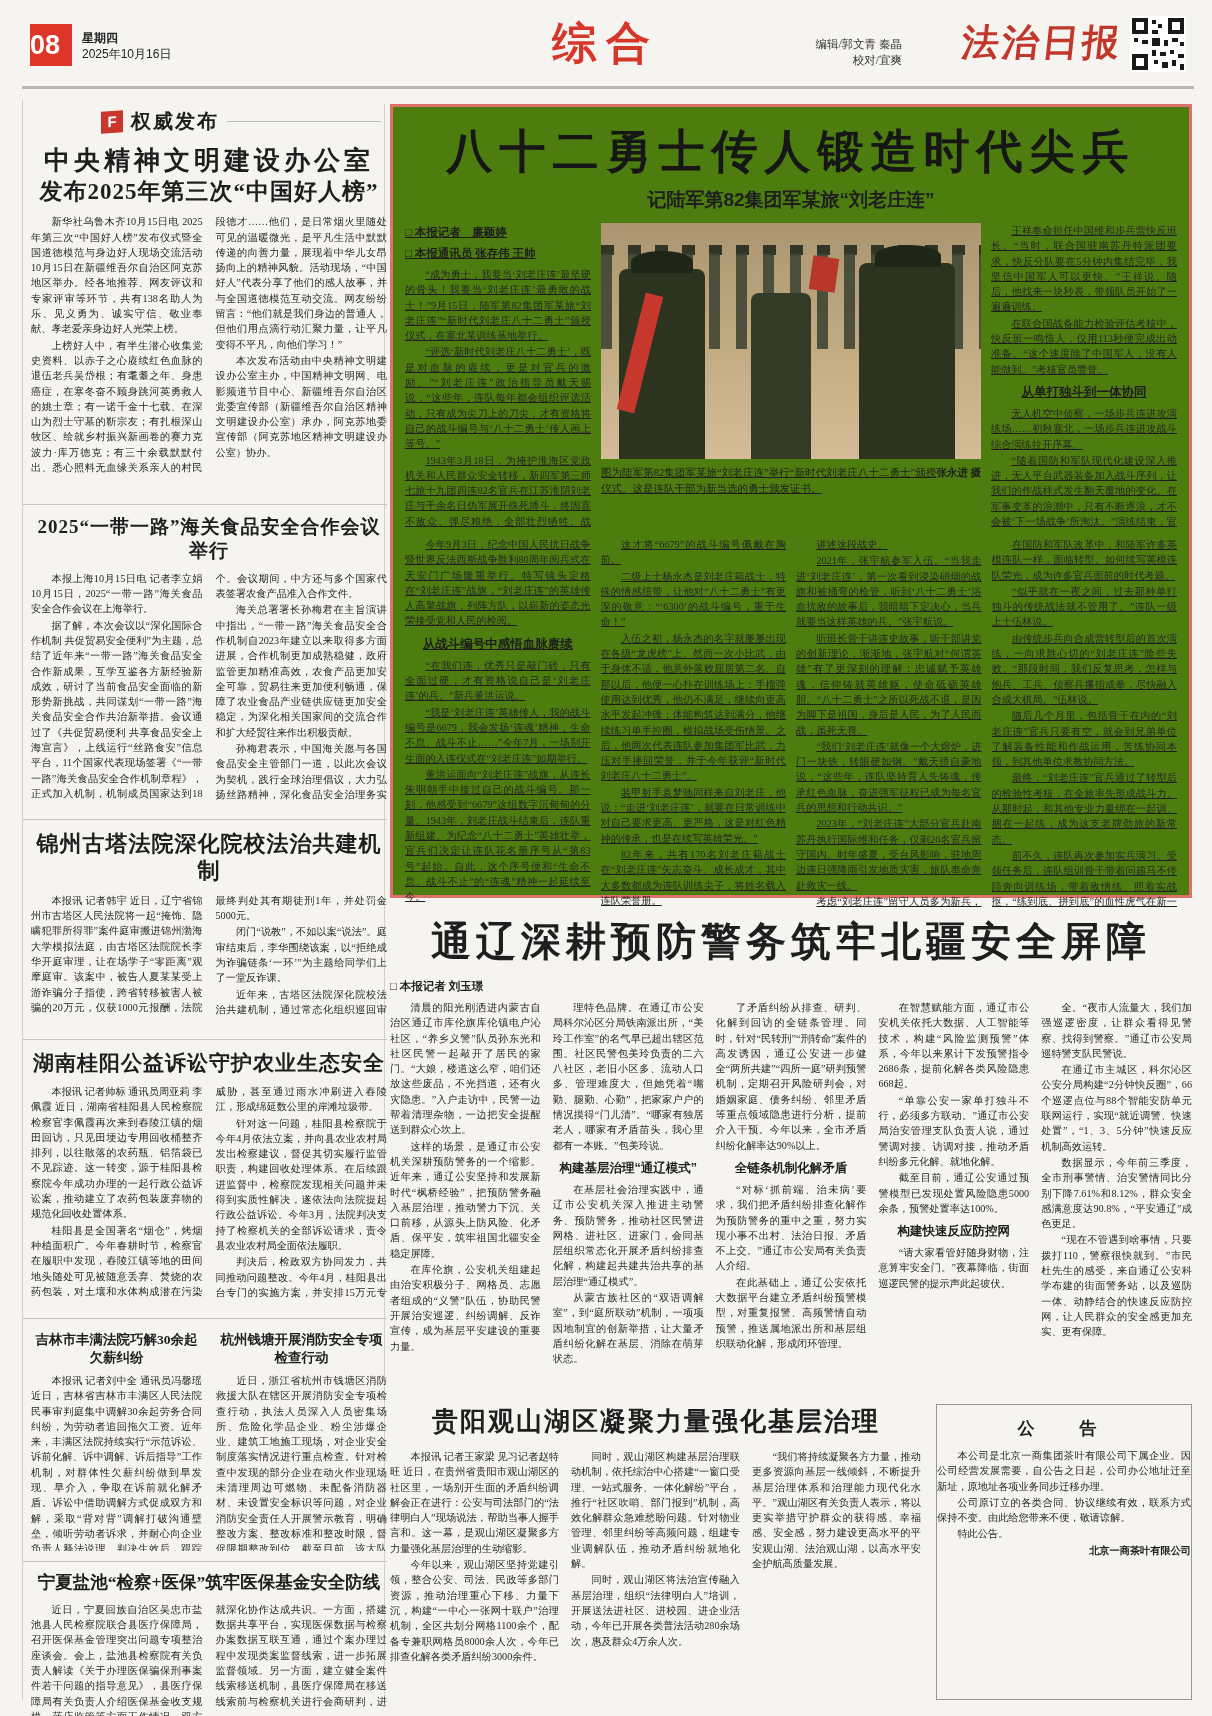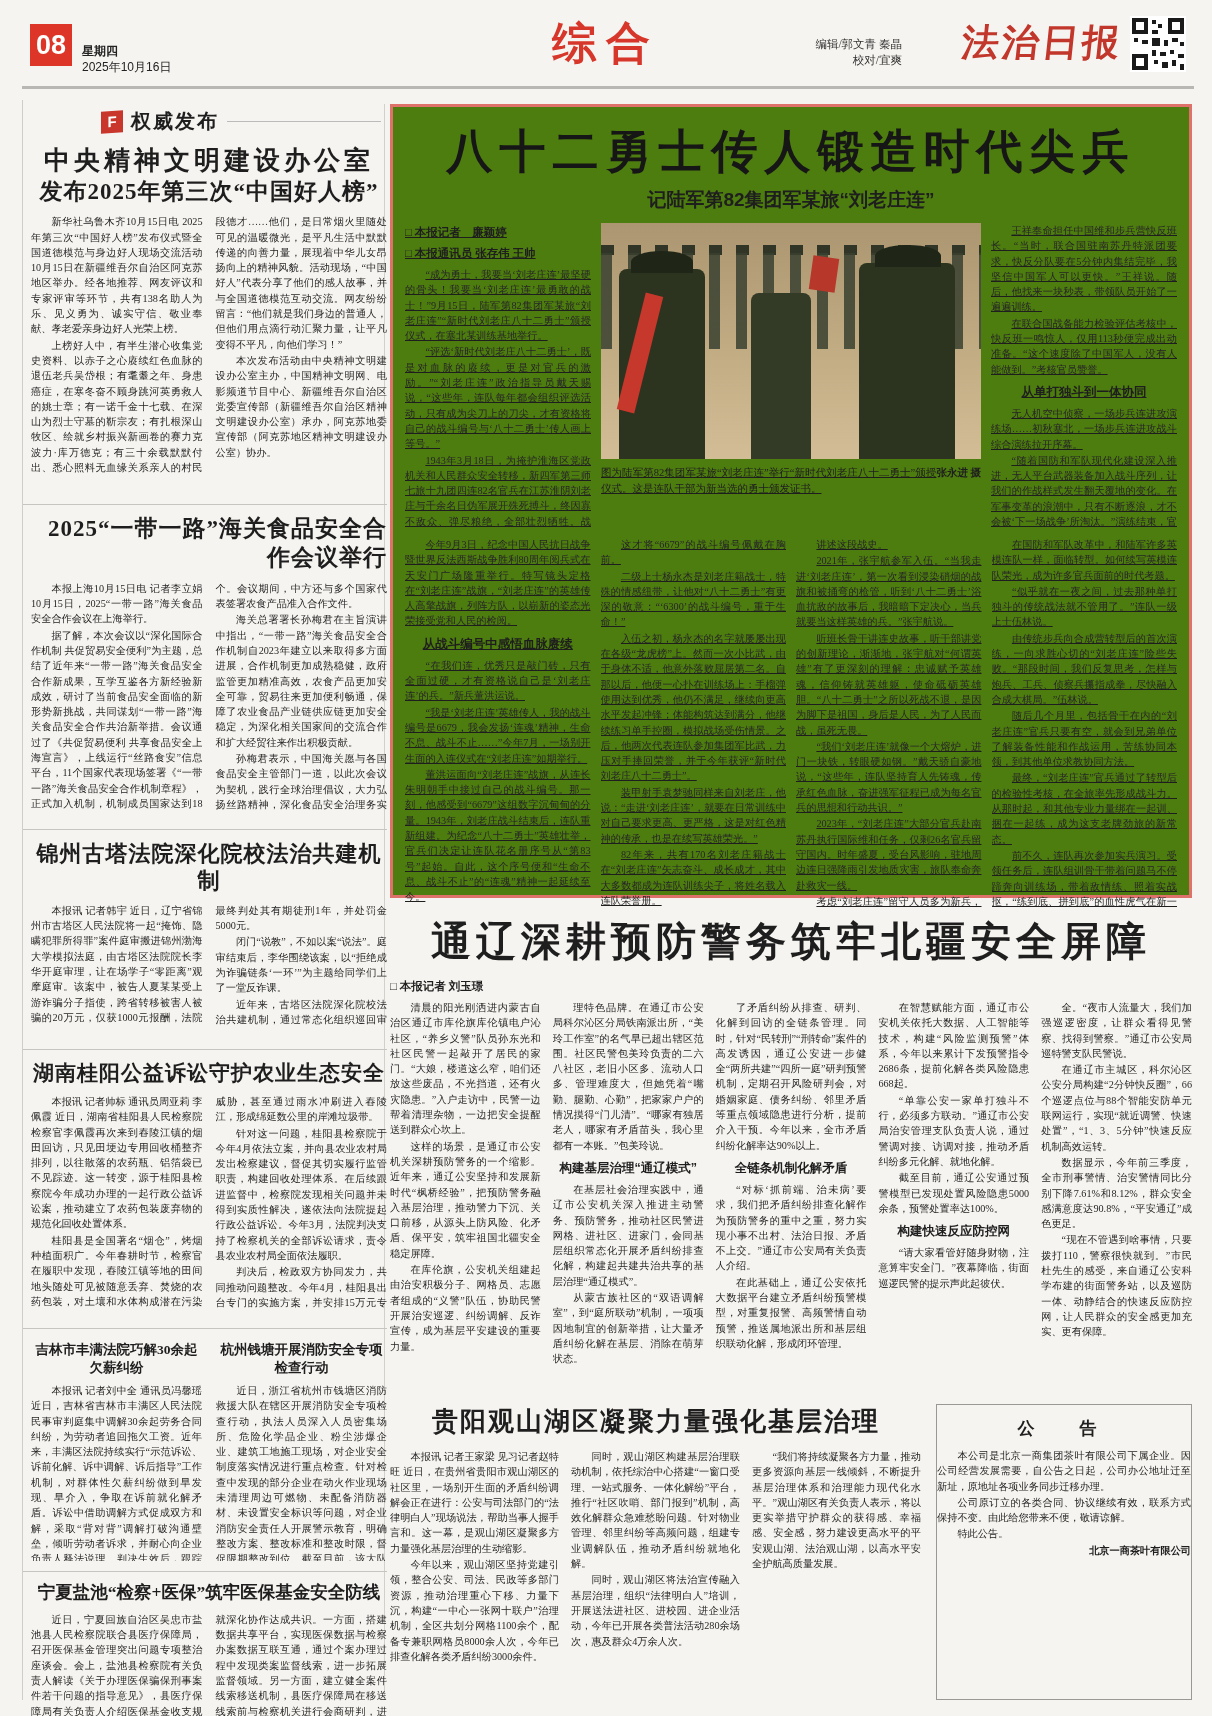--- a/index.html
+++ b/index.html
@@ -2,41 +2,41 @@
 <html><head>
 <meta charset="utf-8">
 <style>
   html,body{margin:0;padding:0;background:#e8e6e1;}
   .page{position:relative;width:1212px;height:1716px;background:#f6f4f0;overflow:hidden;
         font-family:"Liberation Serif",serif;color:#1e1e1e;}
   
   .hdr{position:absolute;left:0;top:0;width:1212px;height:90px;}
   .hdr-rule{position:absolute;left:22px;right:18px;top:86px;height:0;border-top:3px solid #b9b7b3;}
   .pagenum{position:absolute;left:30px;top:24px;width:42px;height:42px;background:#dd3527;color:#fff;
-           font-family:"Liberation Sans",sans-serif;font-weight:bold;font-size:27px;line-height:42px;text-align:center;}
-  .dateblk{position:absolute;left:82px;top:30px;font-family:"Liberation Sans",sans-serif;font-size:12px;line-height:16px;color:#222;font-weight:bold;margin-top:13px;}
+           font-family:"Liberation Sans",sans-serif;font-weight:bold;font-size:27px;line-height:42px;}
+  .dateblk{position:absolute;left:82px;top:30px;font-family:"Liberation Sans",sans-serif;font-size:12px;line-height:16px;color:#222;font-weight:bold;}
   .dateblk .d2{font-weight:normal;}
   .section-name{position:absolute;left:0;right:0;top:14px;text-align:center;color:#d7362a;
                 font-family:"Liberation Sans",sans-serif;font-weight:900;font-size:44px;letter-spacing:10px;}
   .editors{position:absolute;right:310px;top:36px;text-align:right;font-size:11.5px;line-height:16px;color:#333;}
   .masthead{position:absolute;right:90px;top:18px;color:#c2372b;font-weight:900;font-size:37px;letter-spacing:3px;
             font-family:"Liberation Serif",serif;transform:skewX(-6deg);}
   .qr{position:absolute;right:26px;top:16px;width:56px;height:56px;}
   
   .leftcol{position:absolute;left:22px;top:100px;width:356px;height:1600px;border-left:1px solid #cfcdc8;padding-left:8px;}
   .badge-row{display:flex;align-items:center;gap:8px;margin:8px 0 10px 70px;}
   .badge-icon{width:22px;height:22px;background:#c9362c;color:#fff;font-family:"Liberation Sans",sans-serif;
               font-weight:bold;font-size:15px;line-height:22px;text-align:center;transform:skewY(-4deg);}
   .badge-txt{font-size:20px;font-weight:bold;letter-spacing:2px;}
   .badge-line{flex:1;height:1px;background:#bbb;margin-right:6px;}
   .lart{margin-bottom:6px;}
   .lhead{font-weight:900;text-align:center;line-height:1.25;margin:4px 0 8px 0;letter-spacing:1px;}
   .lhead .l1{display:block;font-size:26px;letter-spacing:4px;}
   .lhead .l2{display:block;font-size:23px;}
-  .h-a2{font-size:23px;text-align:right;}
+  .h-a2{font-size:19px;}
   .h-a3{font-size:22px;}
   .h-a4{font-size:21px;}
   .h-a7{font-size:17.5px;letter-spacing:0;font-family:Liberation Serif, serif;}
   .h-small{font-size:13.5px;text-align:center;font-weight:900;margin:2px 0 6px 0;}
   .body2{column-count:2;column-gap:13px;overflow:hidden;text-align:justify;}
   .body1{overflow:hidden;text-align:justify;}
   .para{margin:0 0 1px 0;text-indent:2em;font-size:10.2px;line-height:1.5;color:#262626;}
   .sig{margin:2px 0 0 0;text-align:right;font-size:10.2px;font-weight:bold;}
   .subhead{font-family:"Liberation Sans",sans-serif;font-weight:bold;font-size:12.5px;text-align:center;margin:7px 0 5px 0;}
   .lsep{border:none;border-top:1px solid #c7c5c0;margin:10px 0 10px -8px;}

